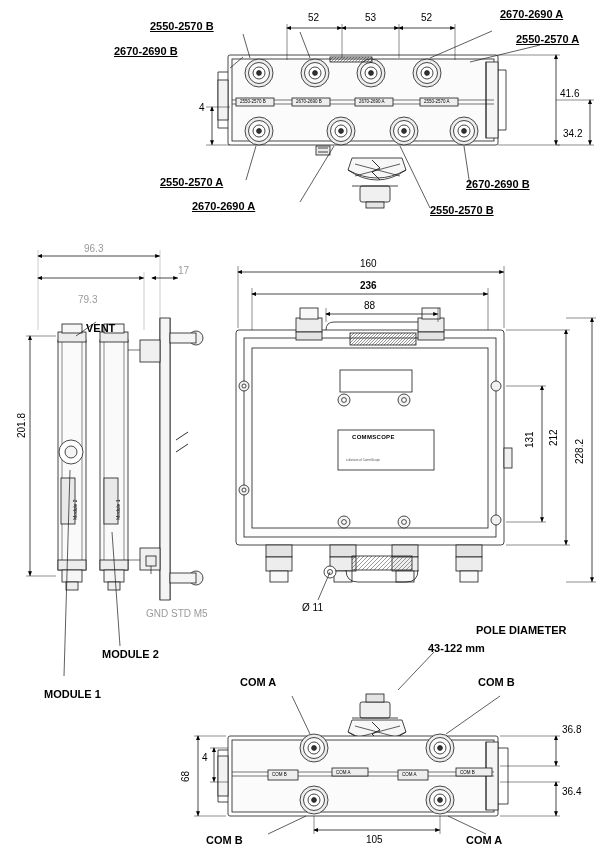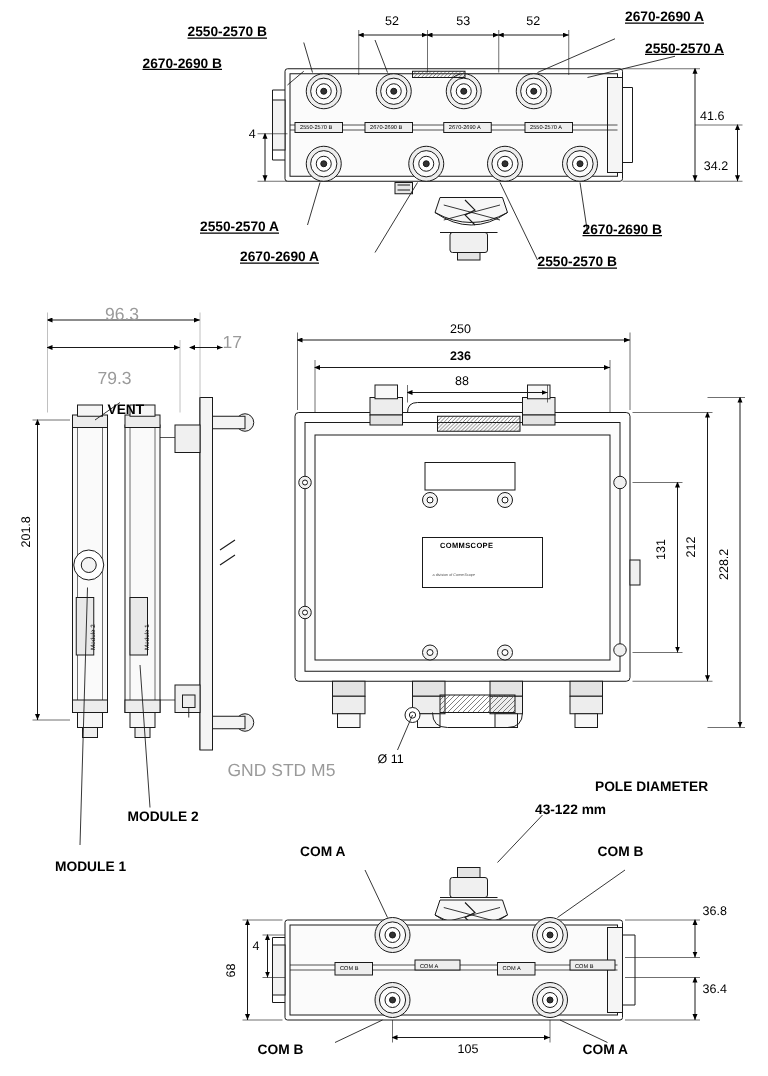--- a/index.html
+++ b/index.html
@@ -1,20 +1,20 @@
 <!DOCTYPE html>
 <html><head>
 <meta charset="utf-8">
 <style>
   html,body{margin:0;padding:0;background:#ffffff;}
   body{width:614px;height:861px;position:relative;font-family:"Liberation Sans",sans-serif;color:#000;}
   #sheet{position:relative;width:614px;height:861px;overflow:hidden;}
   .lbl{position:absolute;font-size:11px;font-weight:bold;color:#000;white-space:nowrap;letter-spacing:0;}
   .dim{position:absolute;font-size:10px;color:#000;white-space:nowrap;}
-  .dimg{position:absolute;font-size:14px;color:#9a9a9a;white-space:nowrap;}
+  .dimg{position:absolute;font-size:10px;color:#9a9a9a;white-space:nowrap;}
   .tiny{position:absolute;font-size:4.5px;color:#000;white-space:nowrap;}
   .brand{position:absolute;font-size:6px;font-weight:bold;color:#000;letter-spacing:.3px;white-space:nowrap;}
   .brandsub{position:absolute;font-size:3px;color:#555;white-space:nowrap;}
   svg{position:absolute;left:0;top:0;}
   .underline{text-decoration:underline;}
 </style>
 </head>
 <body>
 
 <div id="sheet">
@@ -358,26 +358,26 @@
 <div class="tiny" style="left:424px;top:99px;">2550-2570 A</div>
 
 <div class="dimg" style="left:84px;top:243px;">96.3</div>
 <div class="dimg" style="left:78px;top:265px;margin-top:29px;">79.3</div>
 <div class="dimg" style="left:178px;top:265px;">17</div>
 <div class="dim" style="left:16px;top:438px;transform:rotate(-90deg);transform-origin:left top;">201.8</div>
 
 <div class="lbl" style="left:86px;top:306px;margin-top:16px;">VENT</div>
 <div class="lbl" style="left:102px;top:648px;">MODULE 2</div>
 <div class="lbl" style="left:44px;top:688px;">MODULE 1</div>
-<div class="dimg" style="left:146px;top:608px;margin-left:36px;">GND STD M5</div>
+<div class="dimg" style="left:146px;top:608px;">GND STD M5</div>
 
 <div class="tiny" style="left:72px;top:520px;transform:rotate(-90deg);transform-origin:left top;font-size:5px;">Module 2</div>
 <div class="tiny" style="left:115px;top:520px;transform:rotate(-90deg);transform-origin:left top;font-size:5px;">Module 1</div>
 
-<div class="dim" style="left:360px;top:258px;">250</div>
+<div class="dim" style="left:360px;top:258px;">160</div>
 <div class="dim" style="left:360px;top:280px;font-weight:bold;">236</div>
 <div class="dim" style="left:364px;top:300px;">88</div>
 <div class="dim" style="left:524px;top:448px;transform:rotate(-90deg);transform-origin:left top;">131</div>
 <div class="dim" style="left:548px;top:446px;transform:rotate(-90deg);transform-origin:left top;">212</div>
 <div class="dim" style="left:574px;top:464px;transform:rotate(-90deg);transform-origin:left top;">228.2</div>
 <div class="dim" style="left:302px;top:602px;text-align:center;">Ø 11</div>
 
 <div class="brand" style="left:352px;top:434px;">COMMSCOPE</div>
 <div class="brandsub" style="left:346px;top:458px;">a division of CommScope</div>
 

